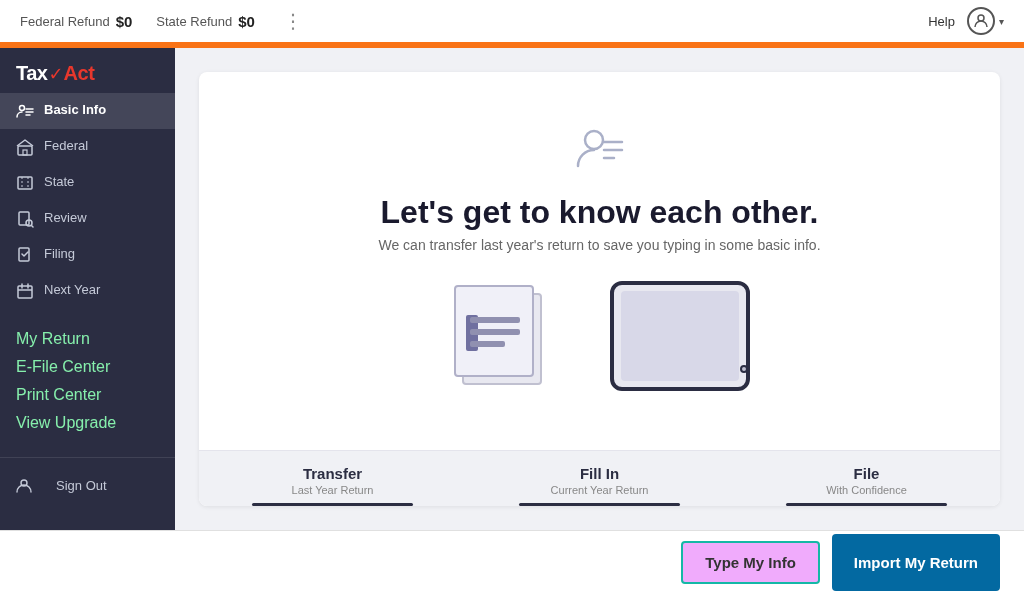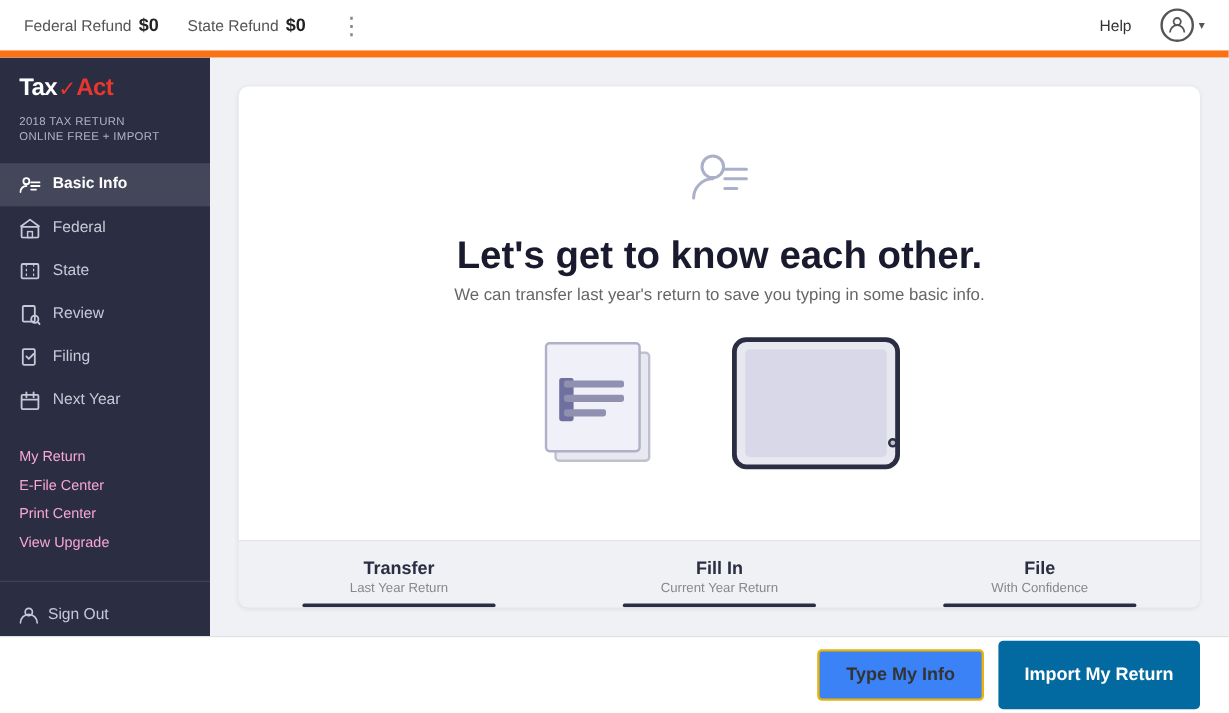--- a/index.html
+++ b/index.html
@@ -14,21 +14,21 @@
       height: 48px;
       display: flex;
       align-items: center;
       padding: 0 20px;
       flex-shrink: 0;
     }
     .refund-area { display: flex; align-items: center; gap: 24px; flex: 1; }
     .refund-item { display: flex; align-items: center; gap: 6px; font-size: 13px; color: #555; }
     .refund-amount { font-weight: 700; font-size: 15px; color: #222; }
     .more-dots { font-size: 20px; color: #888; cursor: pointer; margin-left: 4px; }
-    .header-right { display: flex; align-items: center; gap: 24px; }
+    .header-right { display: flex; align-items: center; gap: 12px; }
     .help-link { font-size: 13px; color: #333; cursor: pointer; }
     .avatar-btn { display: flex; align-items: center; gap: 4px; cursor: pointer; }
     .avatar-circle { width: 28px; height: 28px; border-radius: 50%; border: 2px solid #555; display: flex; align-items: center; justify-content: center; }
     .chevron-down { font-size: 10px; color: #555; }
 
     
     .main-layout { display: flex; flex: 1; overflow: hidden; }
 
     
     .sidebar {
@@ -64,27 +64,27 @@
       padding: 9px 16px;
       font-size: 13px;
       color: #c5cad8;
       cursor: pointer;
       transition: background 0.1s;
     }
     .nav-item.active { background: rgba(255,255,255,0.12); color: #fff; font-weight: 600; }
     .nav-icon { width: 18px; height: 18px; display: flex; align-items: center; justify-content: center; flex-shrink: 0; }
 
     .sidebar-links { padding: 16px; }
-    .sidebar-link { font-size: 12px; color: #f9a8d4; padding: 5px 0; cursor: pointer; display: block; }
+    .sidebar-link { font-size: 16px; color: #86efac; padding: 5px 0; cursor: pointer; display: block; }
 
     .sidebar-bottom { padding: 12px 16px 16px; border-top: 1px solid rgba(255,255,255,0.1); margin-top: 4px; }
     .sidebar-bottom-item {
       display: flex;
       align-items: center;
-      gap: 8px;
+      gap: 24px;
       padding: 7px 0;
       font-size: 13px;
       color: #c5cad8;
       cursor: pointer;
     }
 
     
     .content-area {
       flex: 1;
       display: flex;
@@ -241,23 +241,23 @@
       border-top: 1px solid #e0e0e0;
       display: flex;
       align-items: center;
       justify-content: flex-end;
       padding: 0 24px;
       gap: 12px;
       flex-shrink: 0;
     }
     .btn-secondary {
       padding: 11px 22px;
-      border: 2px solid #eab308;
+      border: 2px solid #14b8a6;
       border-radius: 4px;
-      background: #3b82f6;
+      background: #f0abfc;
       font-size: 15px;
       font-weight: 600;
       color: #333;
       cursor: pointer;
     }
     .btn-primary {
       padding: 20px 22px;
       border: none;
       border-radius: 4px;
       background: #0369a1;
@@ -301,24 +301,20 @@
     </div>
   </div>
 
   <div class="main-layout">
 
     <div class="sidebar">
       <div class="sidebar-logo">
         <span class="logo-tax">Tax</span>
           <span class="logo-checkmark">✓</span>
           <span class="logo-act">Act</span>
-      </div>
-      <div class="sidebar-subtitle">
-        <div>2018 TAX RETURN</div>
-        <div>ONLINE FREE + IMPORT</div>
       </div>
 
       <div class="sidebar-nav">
 
         <div class="nav-item active">
           <span class="nav-icon svg-icon">
             <svg width="18" height="18" viewBox="0 0 18 18" fill="none">
               <circle cx="6" cy="6" r="2.5" stroke="currentColor" stroke-width="1.5"></circle>
               <path d="M1 15c0-2.8 2.2-5 5-5" stroke="currentColor" stroke-width="1.5" stroke-linecap="round"></path>
               <line x1="10" y1="7" x2="17" y2="7" stroke="currentColor" stroke-width="1.5" stroke-linecap="round"></line>

